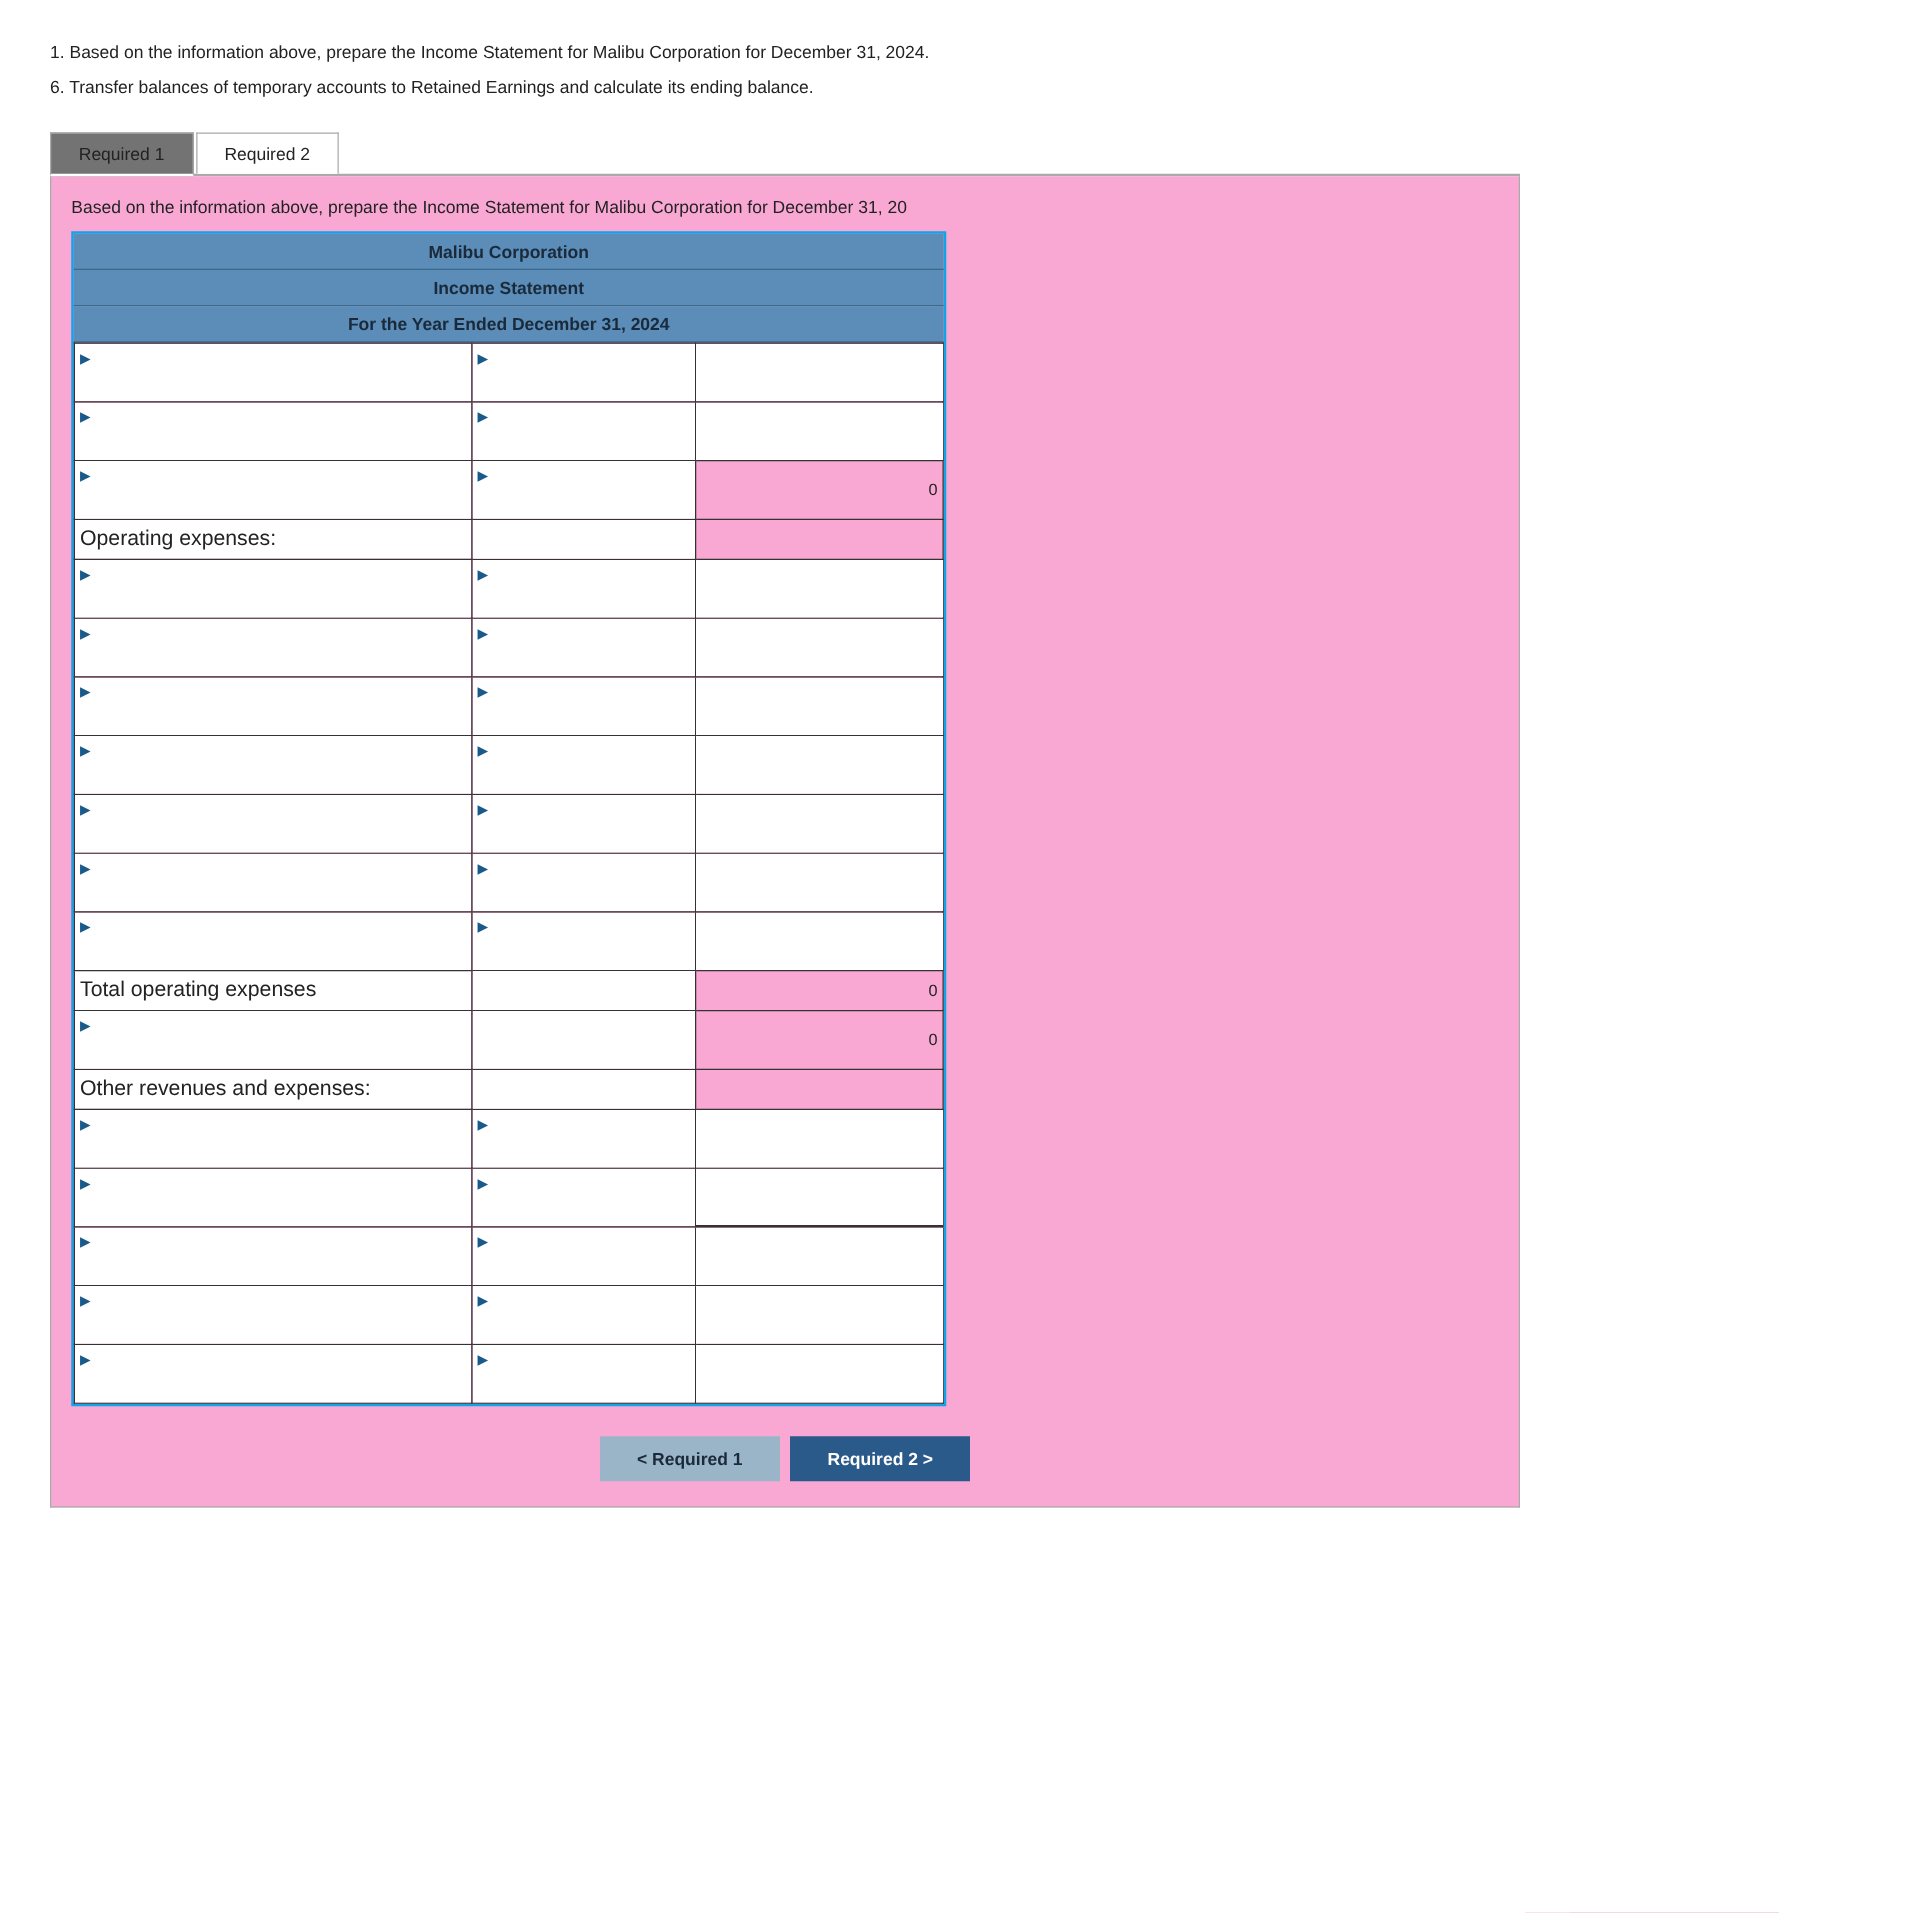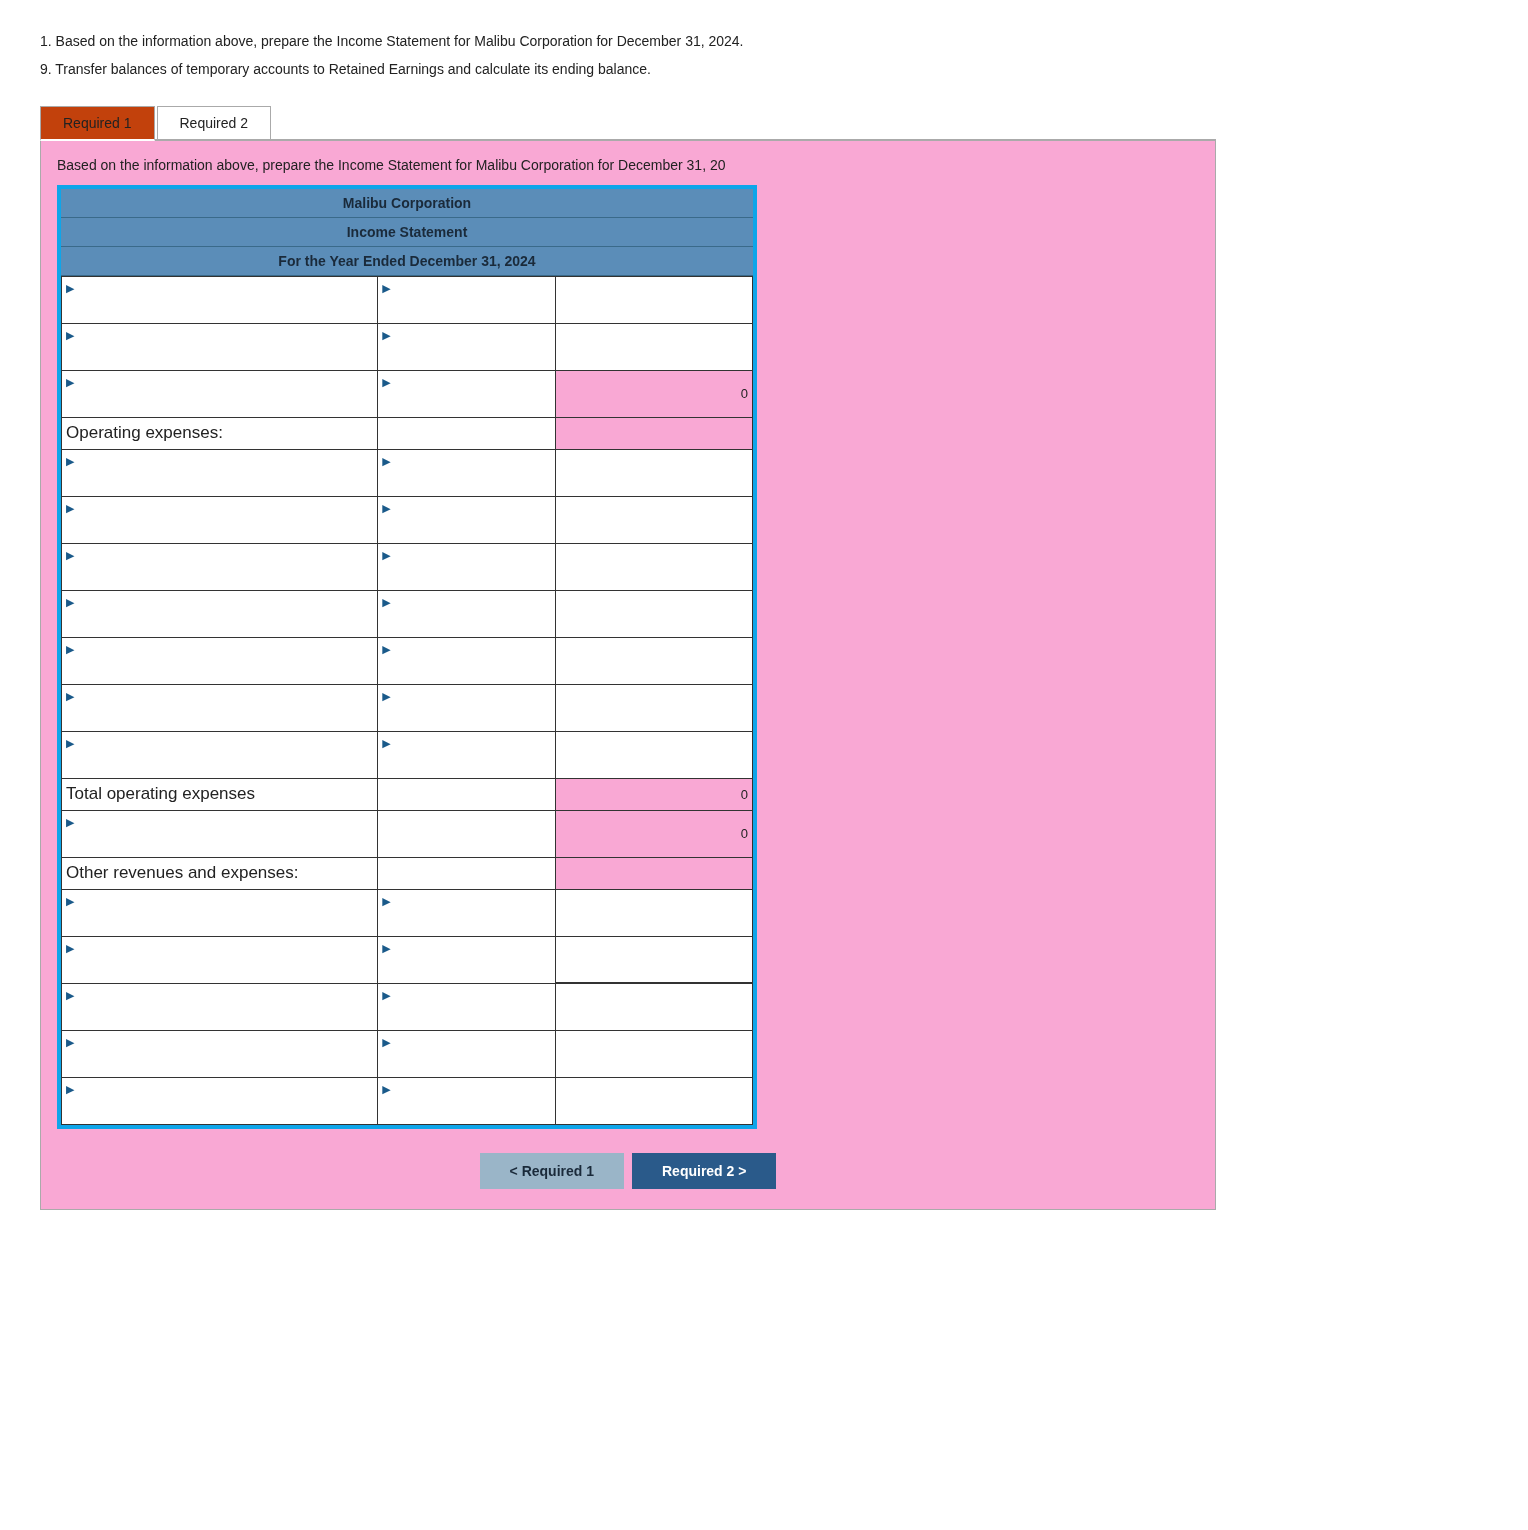--- a/index.html
+++ b/index.html
@@ -37,41 +37,41 @@
     .tab {
       border: 1px solid #aaa;
       border-bottom: none;
       padding: 8px 22px;
       background: #fff;
       cursor: pointer;
       font-size: 14px;
       margin-right: 2px;
     }
     .tab.active {
-      background: #c2410c;
+      background: #737373;
       border-bottom: 2px solid #fff;
       margin-bottom: -2px;
       z-index: 1;
     }
     .tab-content {
       border: 1px solid #aaa;
       border-top: none;
       padding: 16px 0 20px 0;
       background: #f9a8d4;
     }
     .tab-description {
       padding: 0 16px 12px 16px;
       font-size: 14px;
       overflow: hidden;
       white-space: nowrap;
       text-overflow: ellipsis;
     }
     .income-table-wrapper {
       margin: 0 16px;
-      border: 4px solid #0ea5e9;
+      border: 2px solid #0ea5e9;
       width: 700px;
     }
     .table-header {
       background: #5b8db8;
       text-align: center;
       padding: 6px 0;
       font-weight: bold;
       color: #1a2a3a;
       border-bottom: 1px solid #3a6a8a;
     }
@@ -154,21 +154,21 @@
       font-size: 11px;
     }
   </style>
 </head>
 <body>
 
 <div class="page-wrapper">
 
   <div class="instructions">
     <p>1. Based on the information above, prepare the Income Statement for Malibu Corporation for December 31, 2024.</p>
-    <p>9. Transfer balances of temporary accounts to Retained Earnings and calculate its ending balance.</p>
+    <p>6. Transfer balances of temporary accounts to Retained Earnings and calculate its ending balance.</p>
   </div>
 
 
   <div class="tabs-container">
     <div class="tab active">
       <span>Required 1</span>
     </div>
     <div class="tab">
       <span>Required 2</span>
     </div>

